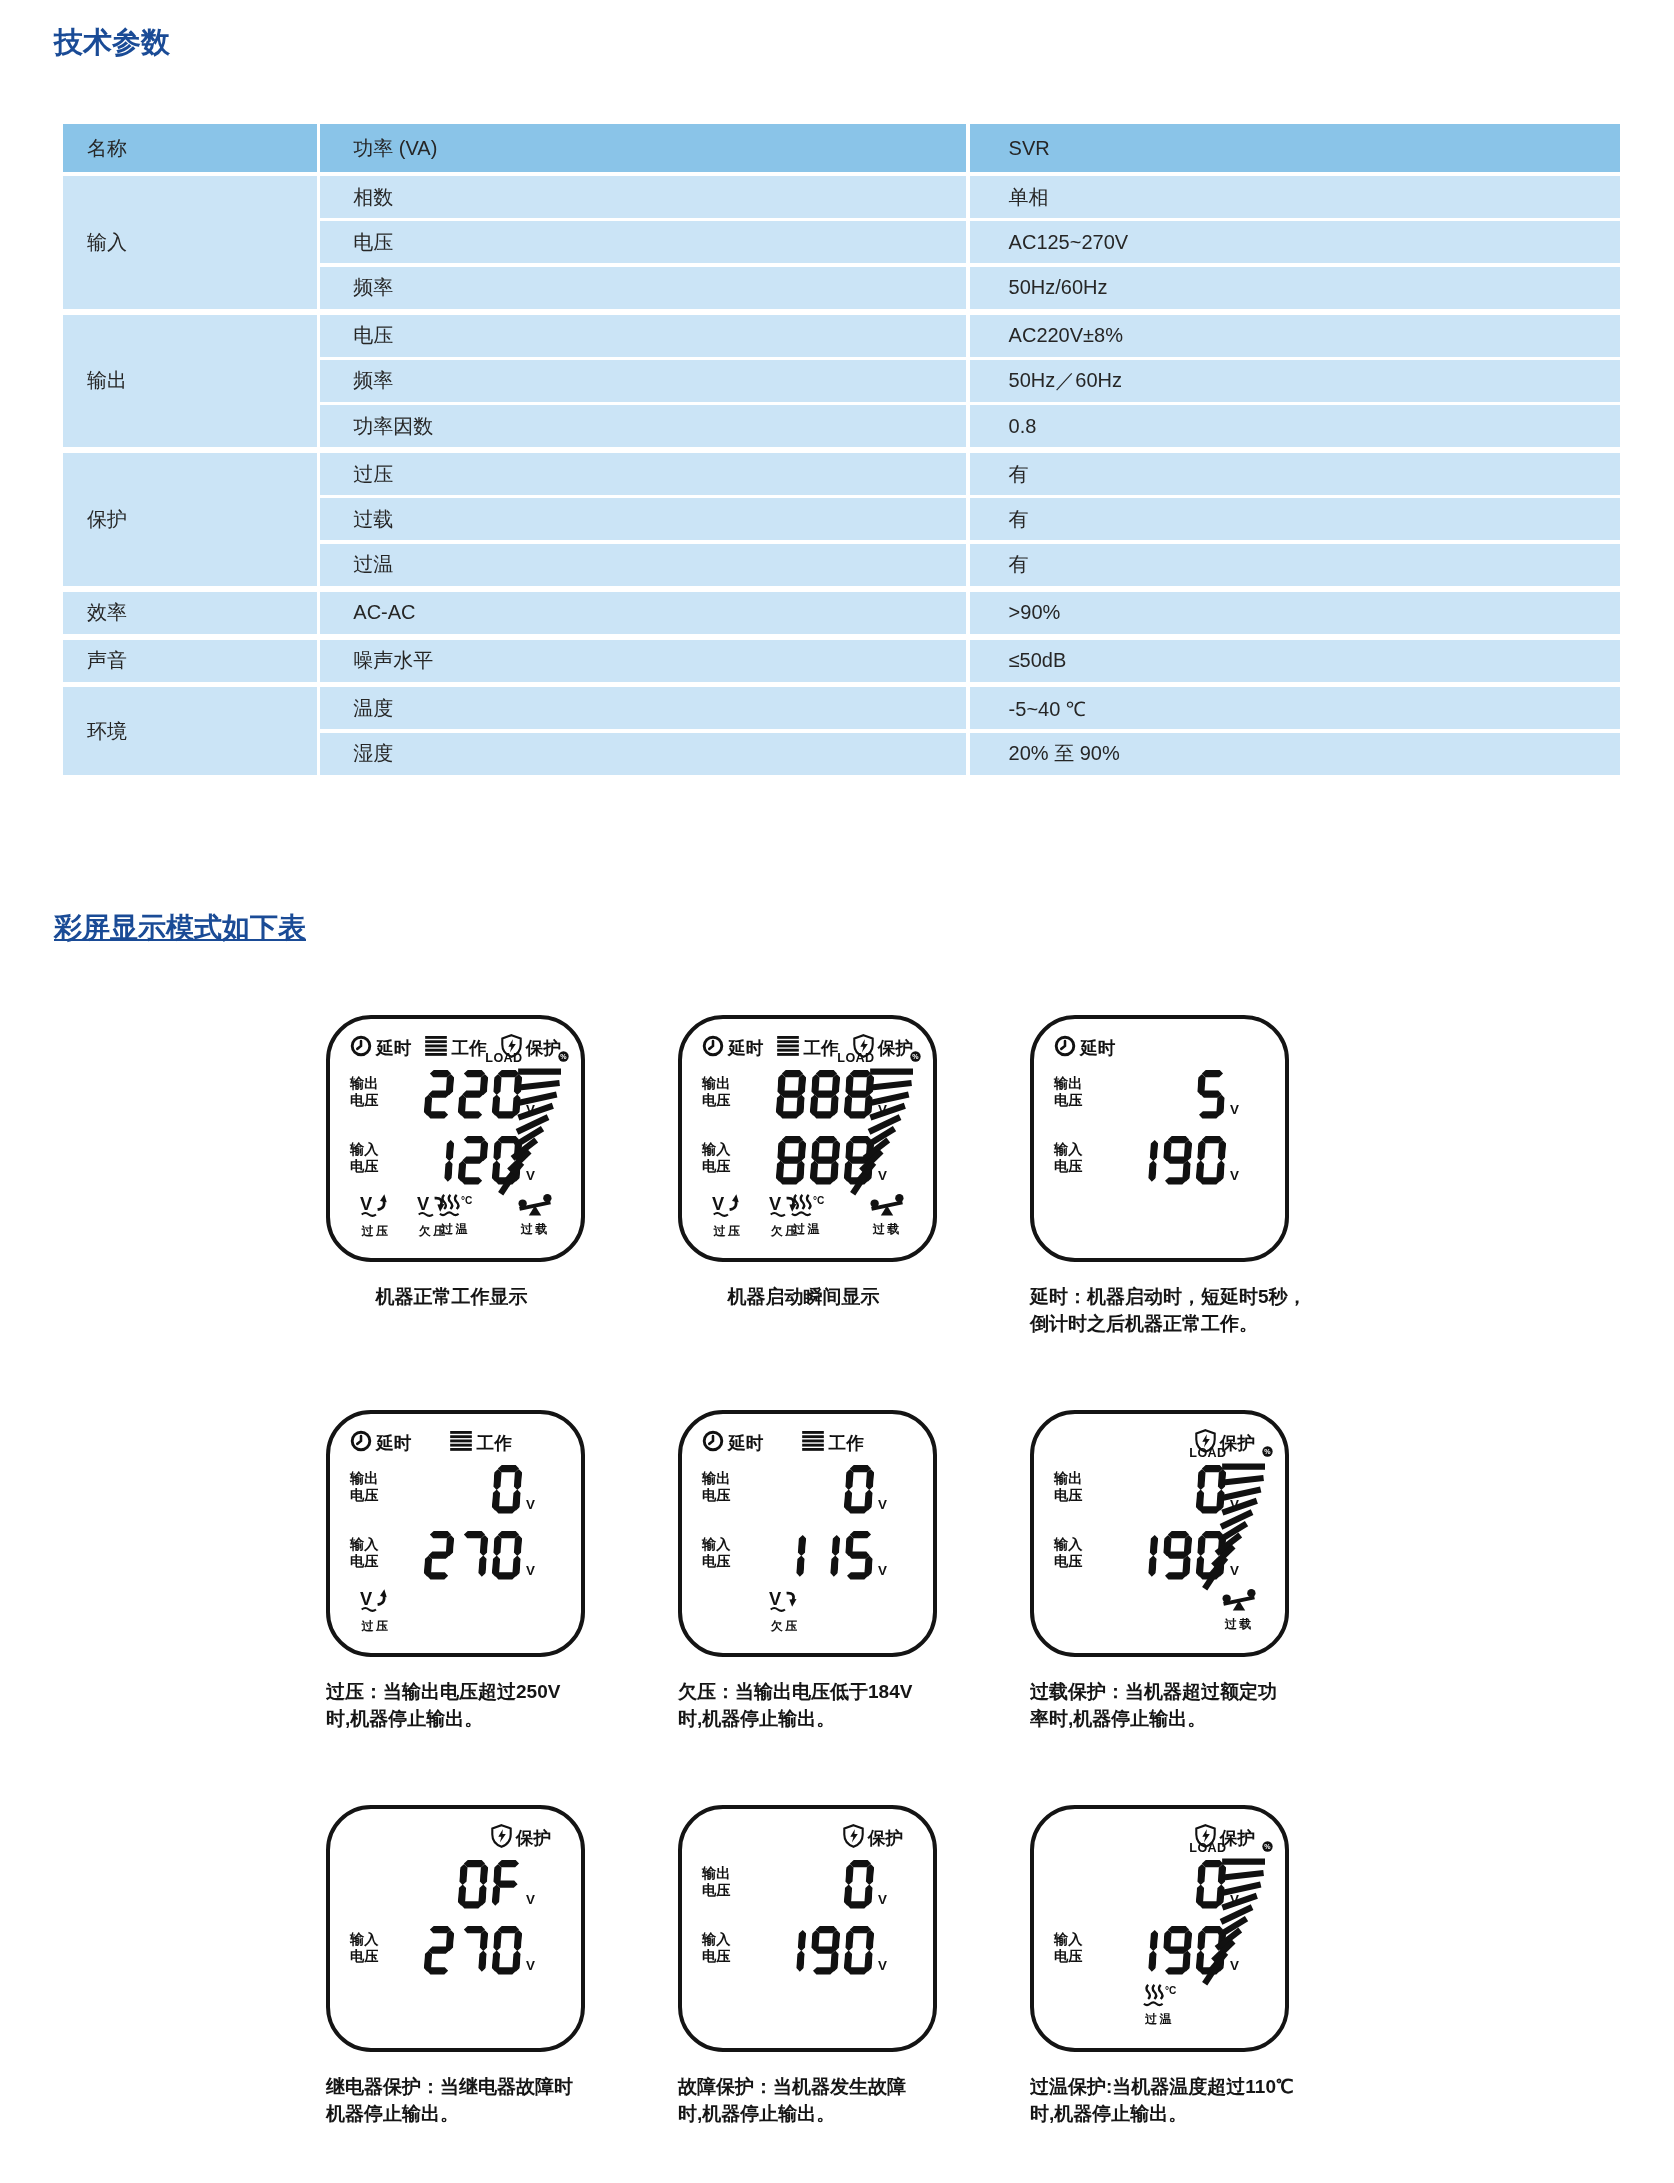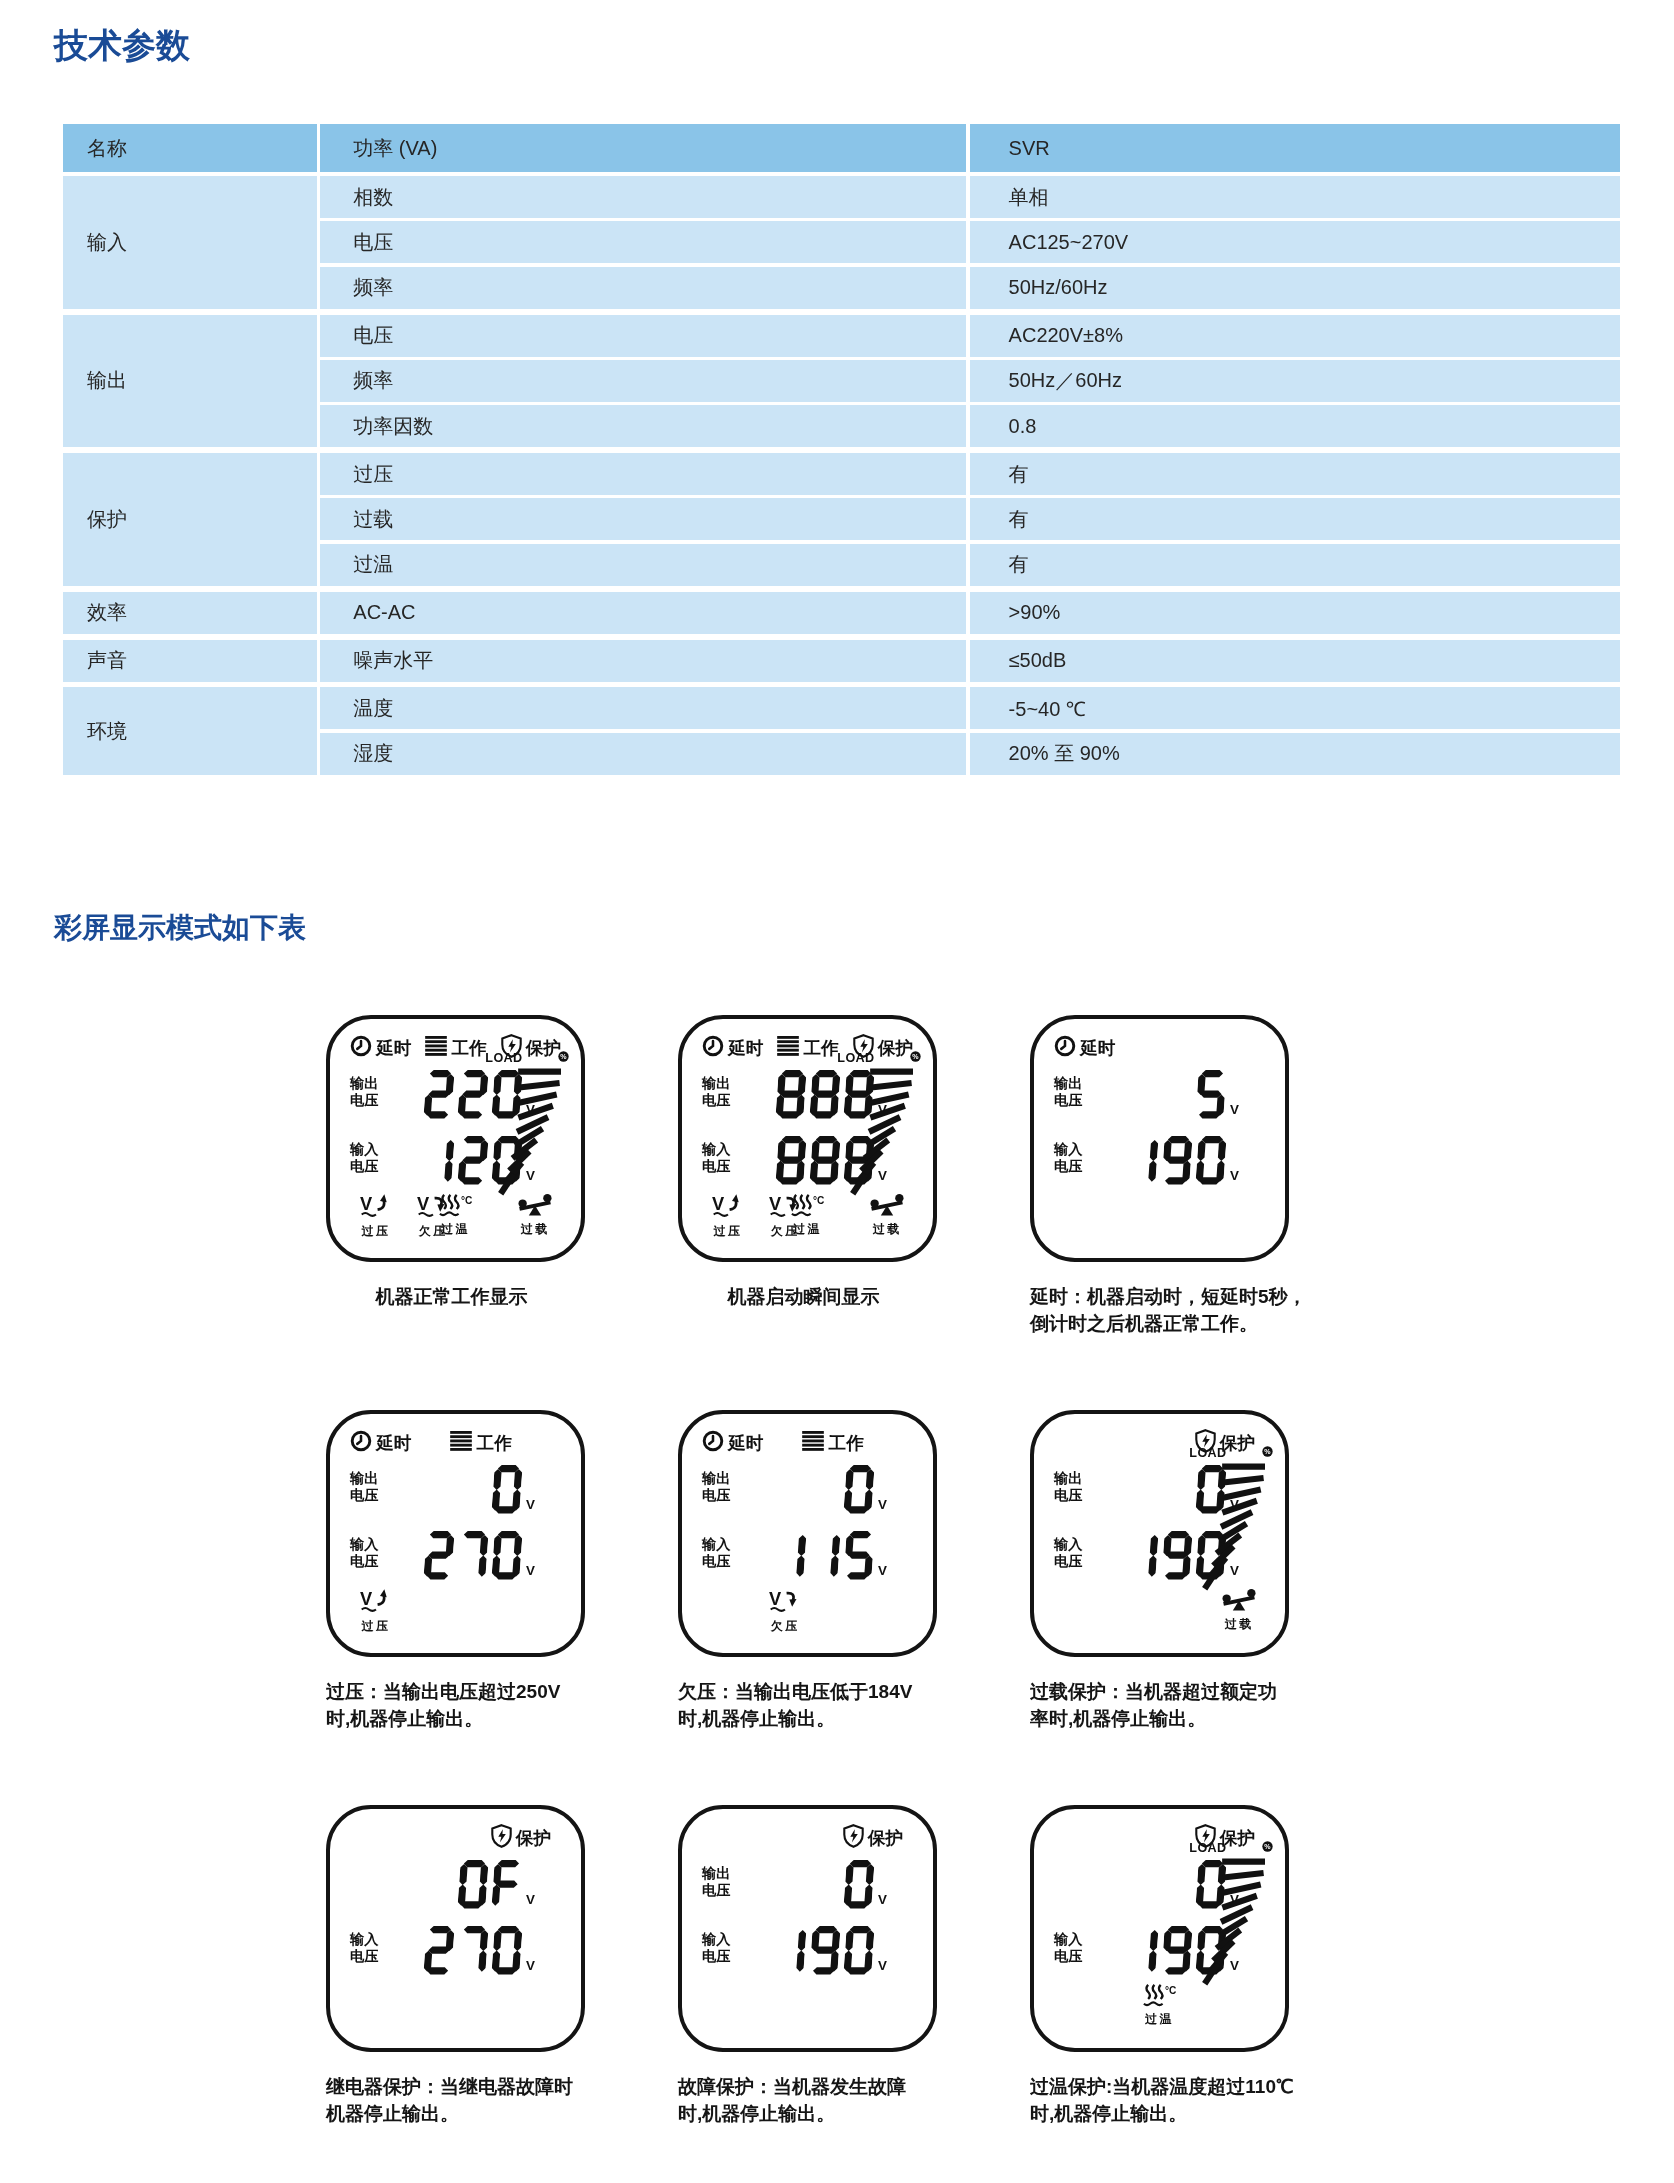--- a/index.html
+++ b/index.html
@@ -2,22 +2,22 @@
 <html style="font-size:13.4px"><head>
 <meta charset="utf-8">
 <style>
   html,body{margin:0;padding:0;}
   body{
     width:1674px;height:2183px;background:#ffffff;
     font-family:"Liberation Sans", sans-serif;
     position:relative;color:#262626;
   }
   .section-title{position:absolute;margin:0;font-weight:bold;color:#1a4b96;}
-  #title1{left:54px;top:23.4px;font-size:34px;}
-  #title2{left:54px;top:909px;font-size:28px;}
+  #title1{left:54px;top:23.4px;font-size:29px;}
+  #title2{left:54px;top:909px;font-size:28px;text-decoration:underline;}
 
   
   .spec-table{position:absolute;left:63px;top:124px;width:1557px;display:flex;flex-direction:column;}
   .spec-header{display:flex;gap:3.3px;margin-bottom:4.2px;}
   .cell{display:flex;align-items:center;font-size:20px;color:#262626;box-sizing:border-box;}
   .hcell{background:#8ac4e8;height:48px;font-weight:500;}
   .bcell{background:#cbe4f6;}
   .c1{width:254px;flex:0 0 auto;padding-left:24px;}
   .c2{width:646px;flex:0 0 auto;padding-left:33px;}
   .c3{flex:1;padding-left:39px;}

